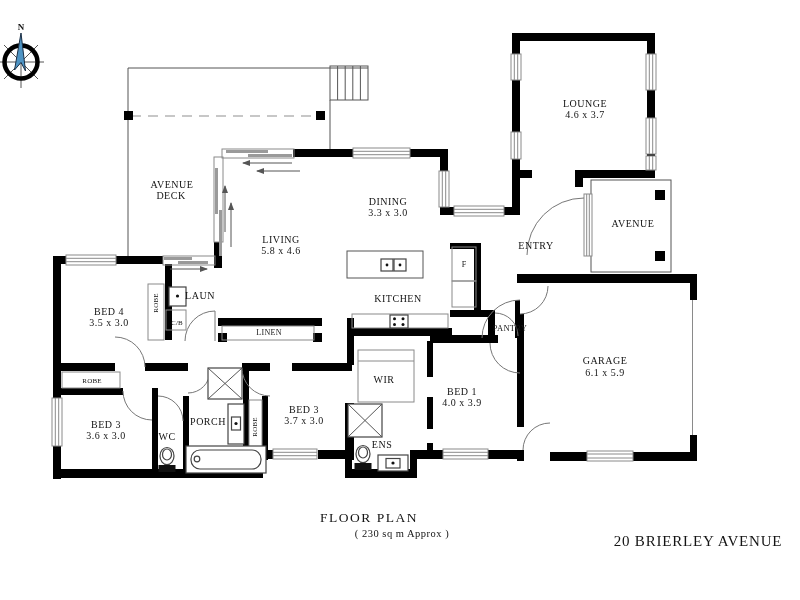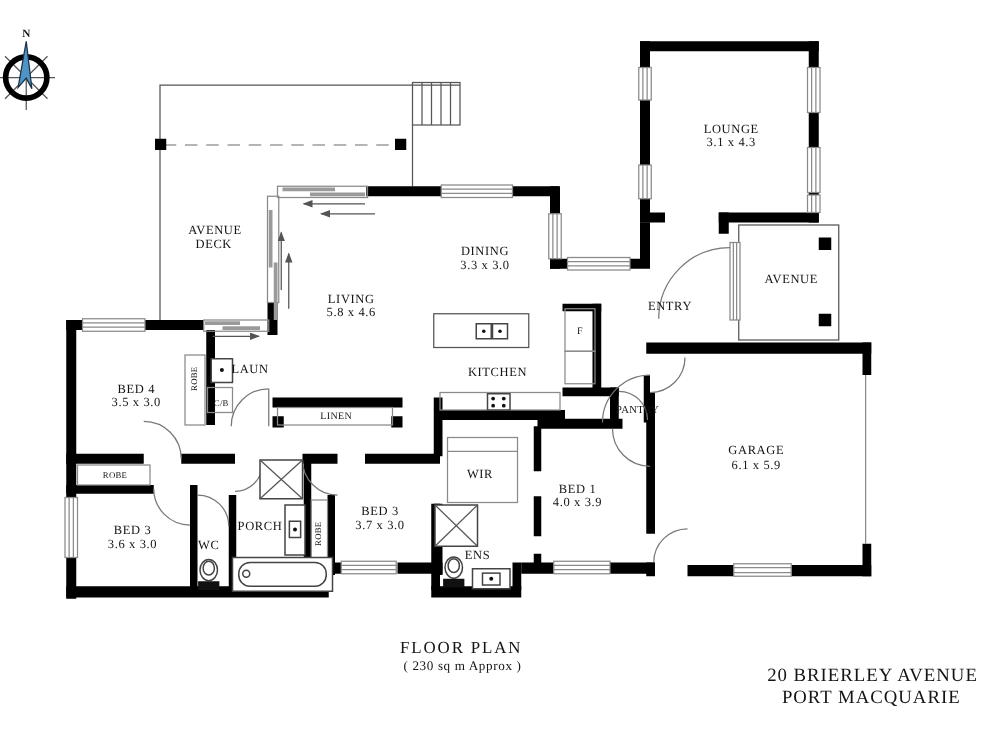--- a/index.html
+++ b/index.html
@@ -7,21 +7,21 @@
         font-family:"Liberation Serif","DejaVu Serif",serif;color:#141414;}
   #plan svg{position:absolute;left:0;top:0;}
   .lbl{position:absolute;transform:translate(-50%,-50%);font-size:10px;letter-spacing:.5px;
        white-space:nowrap;text-align:center;line-height:1;}
   .lbl.v{transform:translate(-50%,-50%) rotate(-90deg);}
   .md{font-size:8.5px;letter-spacing:.3px;margin-left:38px;}
   .sm{font-size:8px;letter-spacing:.3px;}
   .xs{font-size:7px;letter-spacing:.2px;}
   .north{font-weight:bold;font-size:9px;letter-spacing:0;}
   .title{font-size:13.5px;letter-spacing:1.5px;}
-  .sub{font-size:10.5px;letter-spacing:.5px;}
+  .sub{font-size:10.5px;letter-spacing:.5px;margin-left:32px;}
   .addr{font-size:15px;letter-spacing:.8px;}
   
   .wall{fill:#000;}
   .thin{fill:none;stroke:#8a8a8a;stroke-width:1;}
   .thin2{fill:none;stroke:#555;stroke-width:1;}
   .win rect{fill:#fff;stroke:#8a8a8a;stroke-width:1;}
   .win line{stroke:#8a8a8a;stroke-width:1;}
   .door{fill:none;stroke:#777;stroke-width:1;}
   .slab{fill:#9a9a9a;}
   .fix{fill:#fff;stroke:#444;stroke-width:1.2;}
@@ -315,21 +315,21 @@
     <polygon points="21,33 14.5,70 21,62.5 25.5,71" fill="#4e94c4" stroke="#1b2f45" stroke-width="1"></polygon>
   </g>
 </svg>
 
   <div class="lbl north" style="left:21px;top:27px">N</div>
 
   <div class="lbl" style="left:172px;top:185px">AVENUE</div>
   <div class="lbl" style="left:171px;top:196px">DECK</div>
 
   <div class="lbl" style="left:585px;top:104px">LOUNGE</div>
-  <div class="lbl" style="left:585px;top:115px">3.1 x 4.3</div>
+  <div class="lbl" style="left:585px;top:115px">4.6 x 3.7</div>
 
   <div class="lbl" style="left:388px;top:202px">DINING</div>
   <div class="lbl" style="left:388px;top:213px">3.3 x 3.0</div>
 
   <div class="lbl" style="left:281px;top:240px">LIVING</div>
   <div class="lbl" style="left:281px;top:251px">5.8 x 4.6</div>
 
   <div class="lbl" style="left:536px;top:246px">ENTRY</div>
   <div class="lbl" style="left:633px;top:224px">AVENUE</div>
   <div class="lbl" style="left:398px;top:299px">KITCHEN</div>
@@ -361,15 +361,14 @@
 
   <div class="lbl" style="left:382px;top:445px">ENS</div>
 
   <div class="lbl" style="left:605px;top:361px">GARAGE</div>
   <div class="lbl" style="left:605px;top:373px">6.1 x 5.9</div>
 
   <div class="lbl title" style="left:369px;top:518px">FLOOR PLAN</div>
   <div class="lbl sub" style="left:370px;top:534px">( 230 sq m Approx )</div>
 
   <div class="lbl addr" style="left:698px;top:541px">20 BRIERLEY AVENUE</div>
-  <div class="lbl addr" style="left:697px;top:559px">PORT MACQUARIE</div>
 
 </div>
 
 </body></html>

